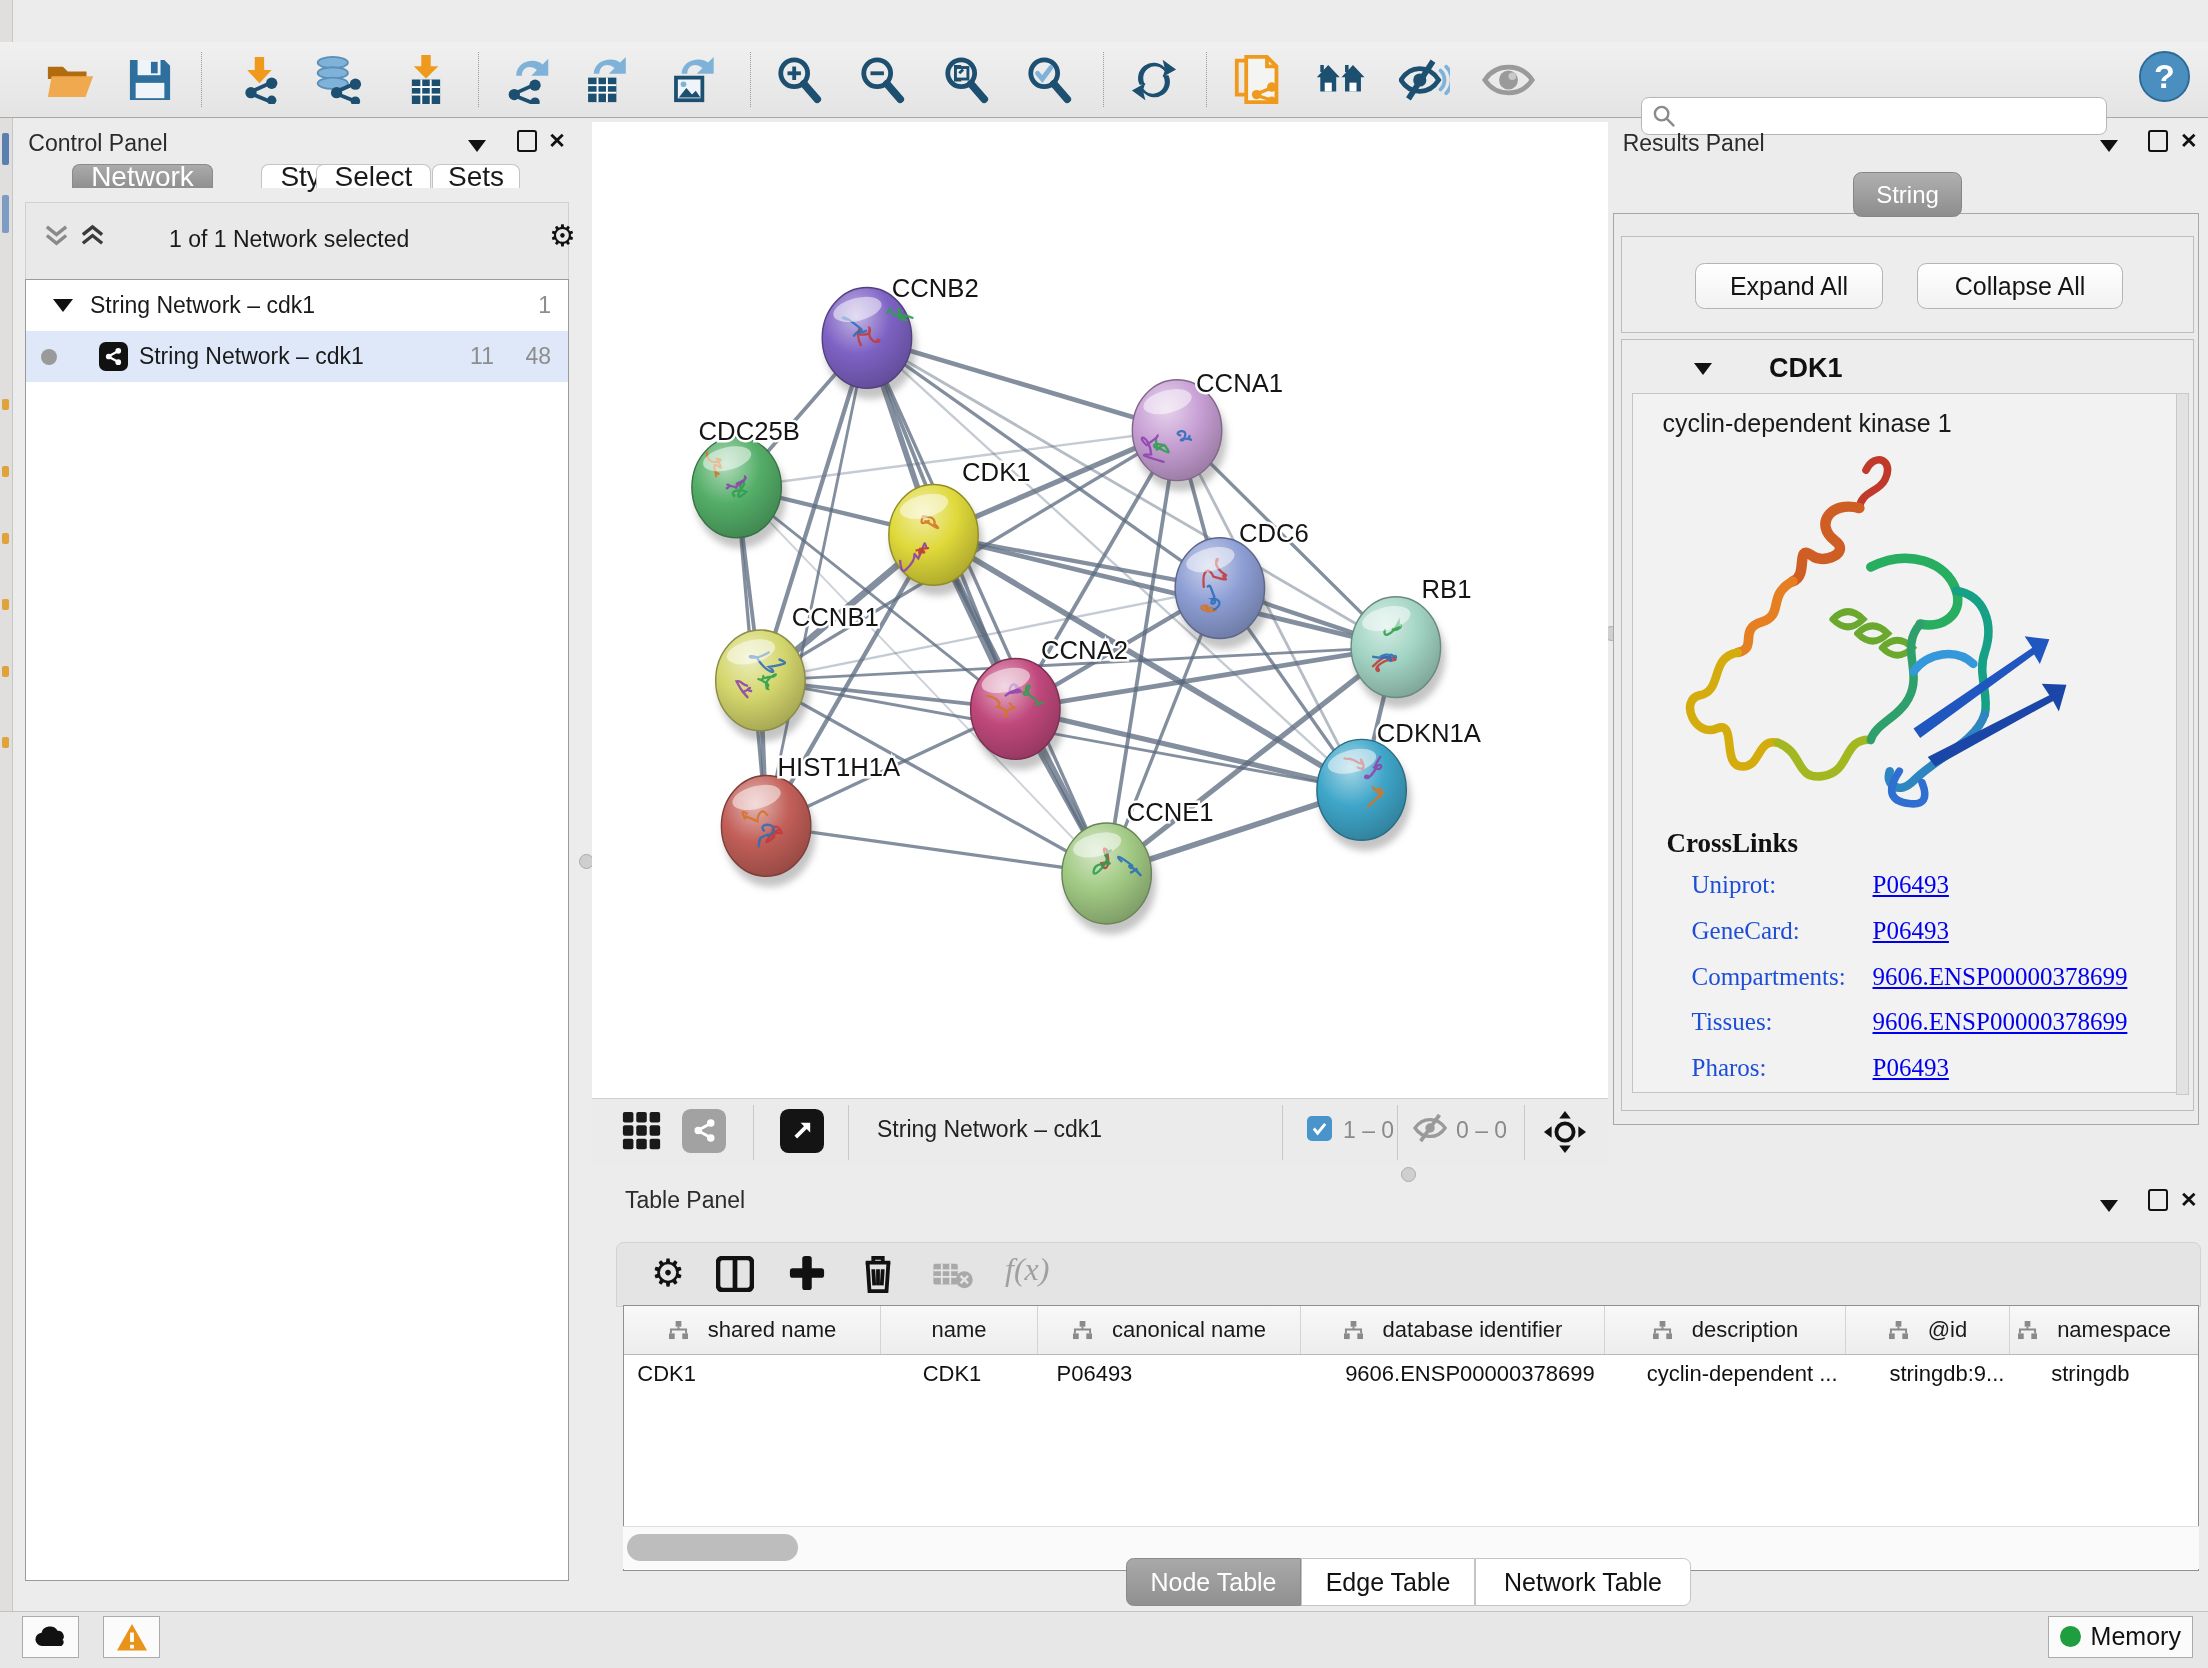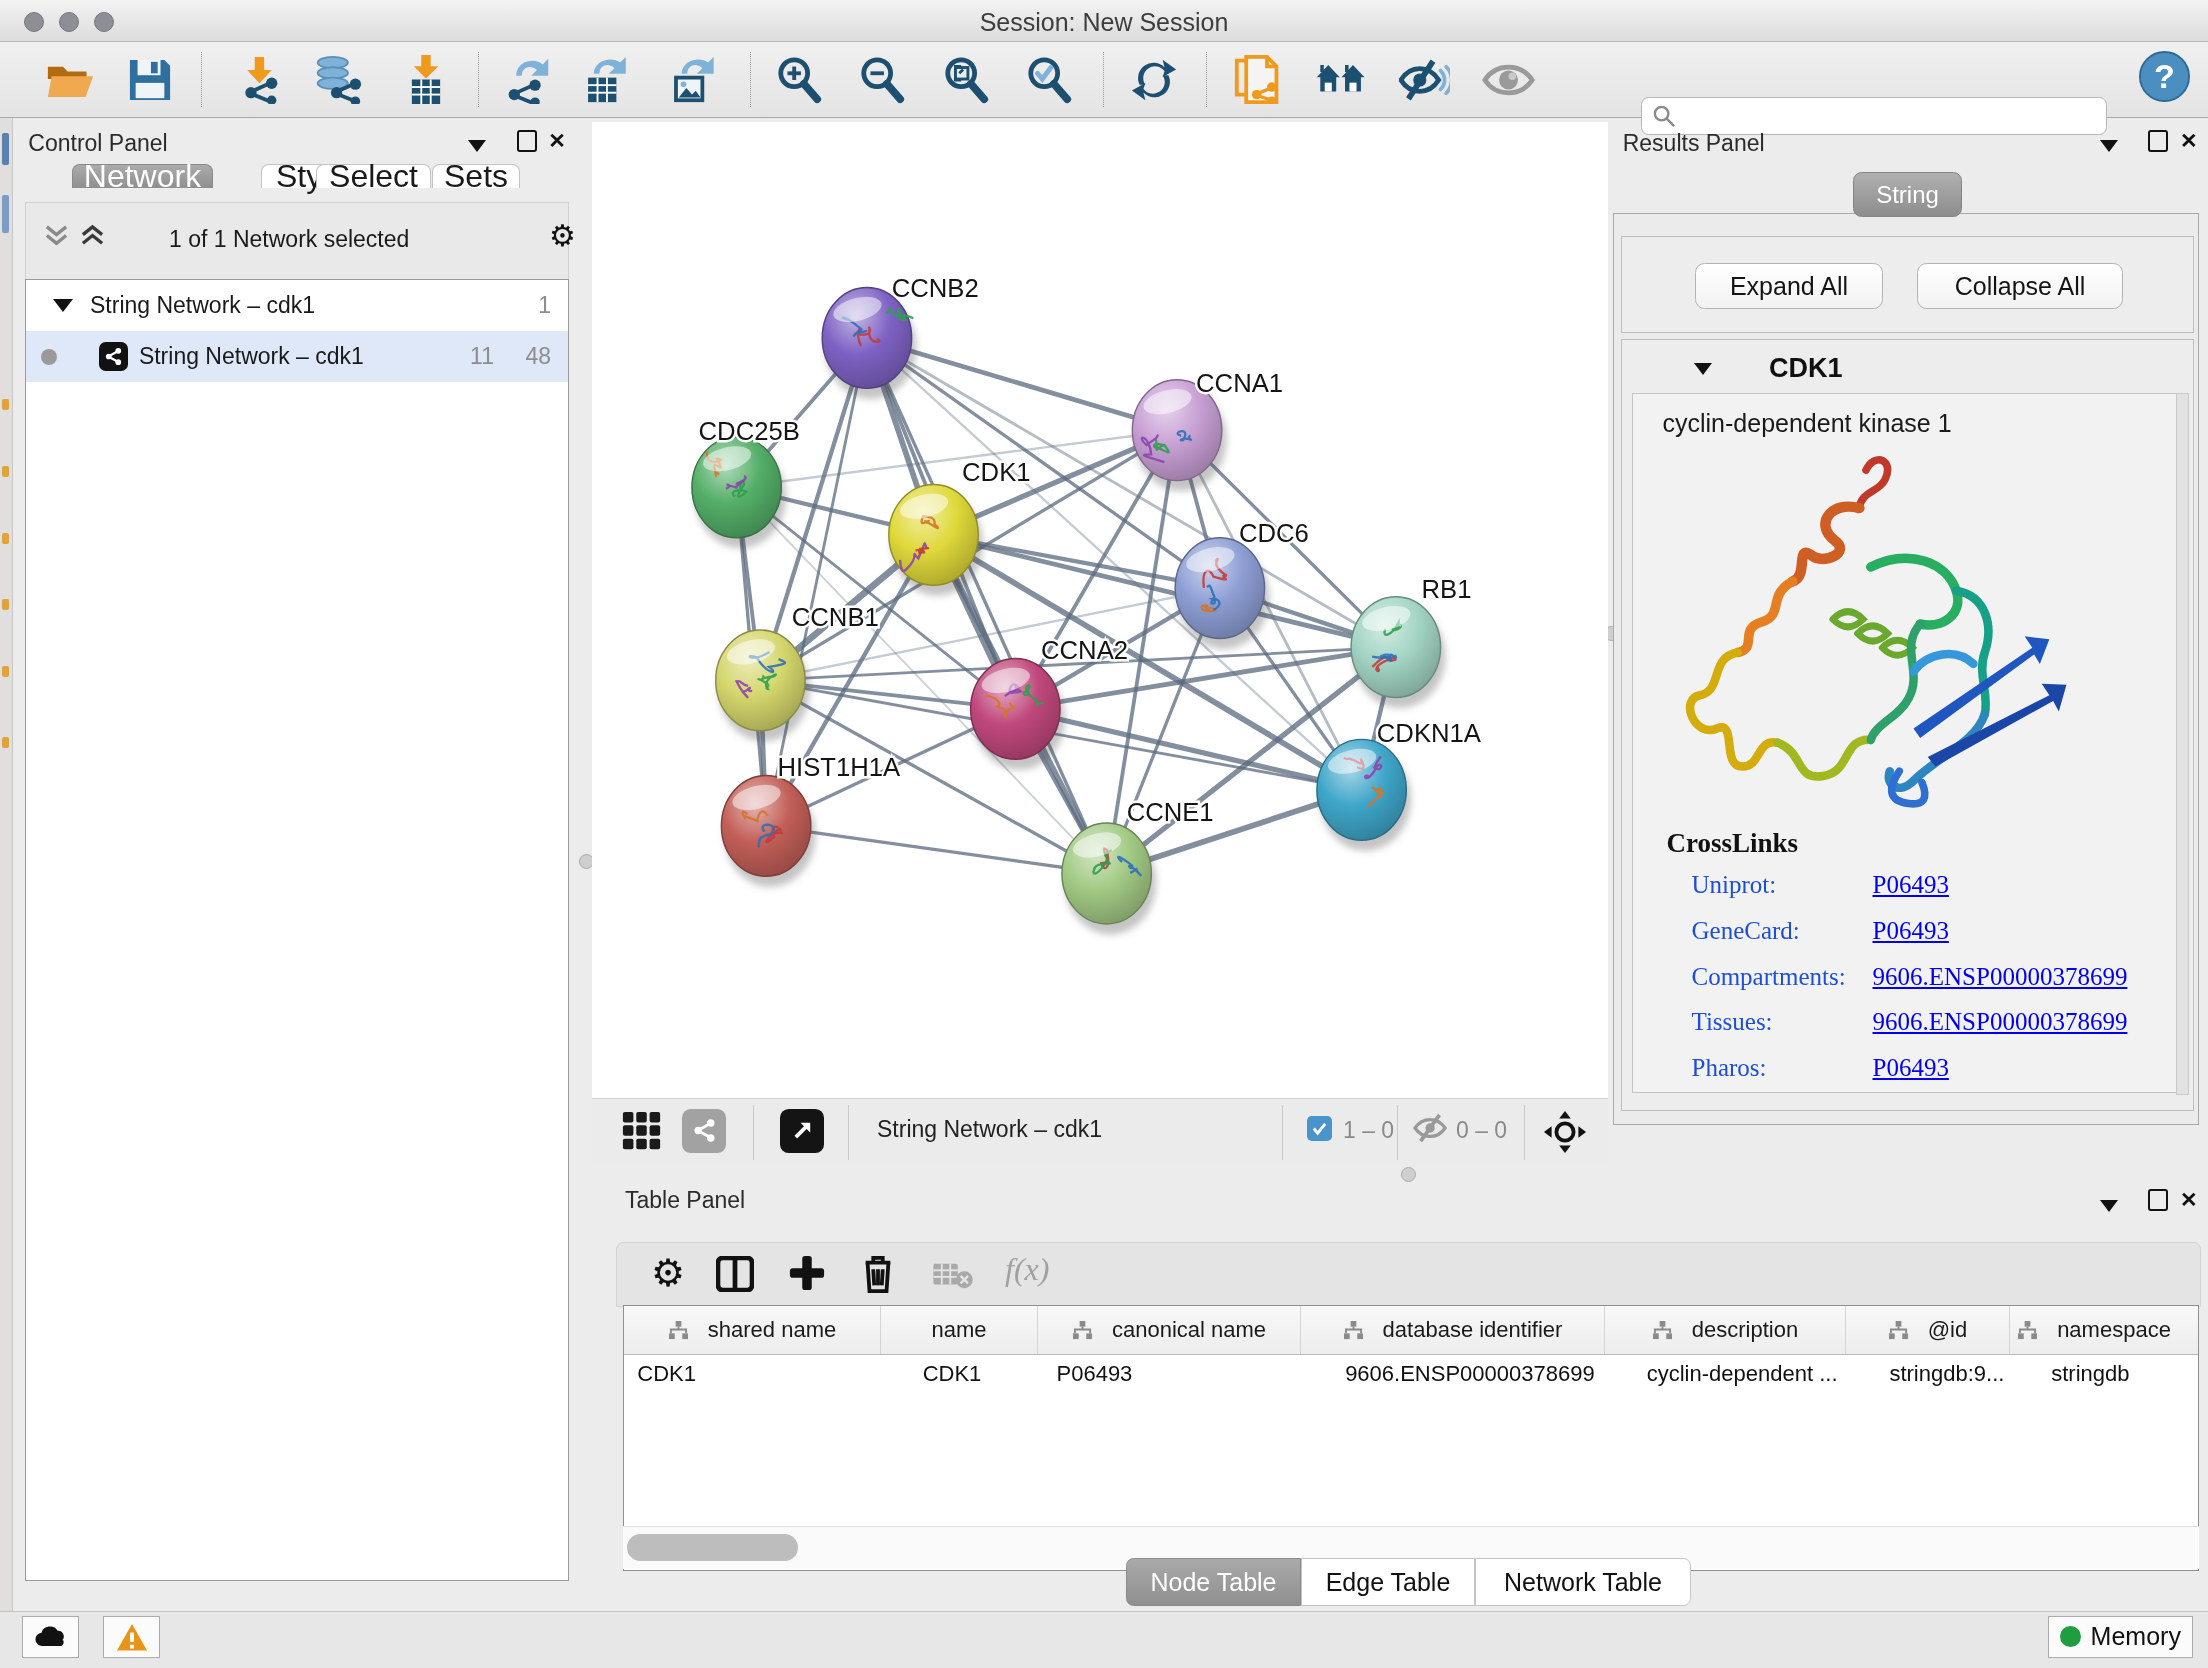--- a/index.html
+++ b/index.html
@@ -14,21 +14,21 @@
   .tb-ic{position:absolute;top:13.3px;width:53px;height:49px;display:flex;align-items:center;justify-content:center;}
   .tb-sep{position:absolute;top:9.5px;width:0;height:55px;border-left:1.9px dotted #9a9a9a;}
   #search-box{position:absolute;left:1641px;top:55px;width:466px;height:38px;background:#fff;border:1px solid #b5b5b5;border-radius:7.6px;display:flex;align-items:center;padding-left:9.5px;box-sizing:border-box;}
   #search-input{border:none;outline:none;font-size:21px;width:409px;background:transparent;}
   
   .panel-head{font-size:23px;color:#2b2b2b;}
   .win-ctl{display:inline-block;font-size:21px;color:#111;font-weight:bold;cursor:default;}
   .sq{display:inline-block;width:16px;height:18px;border:2.4px solid #111;border-radius:2.9px;}
   .tri-d{display:inline-block;width:0;height:0;border-left:9.5px solid transparent;border-right:9.5px solid transparent;border-top:12.4px solid #111;}
   
-  .cp-tab{position:absolute;top:164px;height:24px;border:1px solid #c4c4c4;border-bottom:none;border-radius:7.6px 7.6px 0 0;background:#fff;color:#1a1a1a;font-size:32px;display:flex;align-items:center;justify-content:center;box-sizing:border-box;}
+  .cp-tab{position:absolute;top:164px;height:24px;border:1px solid #c4c4c4;border-bottom:none;border-radius:7.6px 7.6px 0 0;background:#fff;color:#1a1a1a;font-size:28px;display:flex;align-items:center;justify-content:center;box-sizing:border-box;}
   .cp-tab.sel{background:linear-gradient(#ababab,#8f8f8f);color:#fff;border-color:#8a8a8a;}
   #tree-box{left:25px;top:279px;width:542px;height:1300px;background:#fff;border:1.4px solid #9a9a9a;}
   .tree-row{position:relative;height:51px;display:flex;align-items:center;font-size:23px;color:#1a1a1a;}
   .cnt{color:#8d8d8d;}
   
   #canvas{left:592px;top:122px;width:1016px;height:976px;background:#fff;}
   #net-toolbar{left:592px;top:1098px;width:1016px;height:67px;background:#ebebeb;border-top:1px solid #cfcfcf;}
   .nt-sep{position:absolute;top:5.7px;height:55px;border-left:1px solid #c9c9c9;}
   .nlabel{font-size:27px;fill:#141414;stroke:#ffffff;stroke-width:5px;paint-order:stroke;font-family:"Liberation Sans",sans-serif;}
   .gray-num{color:#8a8a8a;font-size:23px;}
@@ -73,26 +73,20 @@
     <div class="sliver-mark" style="top:133px;height:32px;background:#5b7fae;"></div>
     <div class="sliver-mark" style="top:195px;height:38px;background:#7c9cc4;"></div>
     <div class="sliver-mark" style="top:399px;height:11.4px;background:#e0a33c;"></div>
     <div class="sliver-mark" style="top:466px;height:11.4px;background:#e0a33c;"></div>
     <div class="sliver-mark" style="top:533px;height:11.4px;background:#e0a33c;"></div>
     <div class="sliver-mark" style="top:599px;height:11.4px;background:#e0a33c;"></div>
     <div class="sliver-mark" style="top:666px;height:11.4px;background:#e0a33c;"></div>
     <div class="sliver-mark" style="top:737px;height:11.4px;background:#e0a33c;"></div>
   </div>
 
-  <div class="abs" id="titlebar">
-    <span class="tlight" style="left:24px;"></span>
-    <span class="tlight" style="left:59px;"></span>
-    <span class="tlight" style="left:94px;"></span>
-    <div id="win-title">Session: New Session</div>
-  </div>
 
   <div class="abs" id="toolbar">
 
     <div class="tb-ic" style="left:44px;">
       <svg width="49" height="42" viewBox="0 0 52 44">
           <path d="M2,8 h16 l5,5 h20 v8 h-41 z" fill="#b36b10"></path>
           <path d="M6,18 h44 l-8,22 h-40 z" fill="#f0a94f"></path>
         </svg>
     </div>
     <div class="tb-ic" style="left:123px;">

